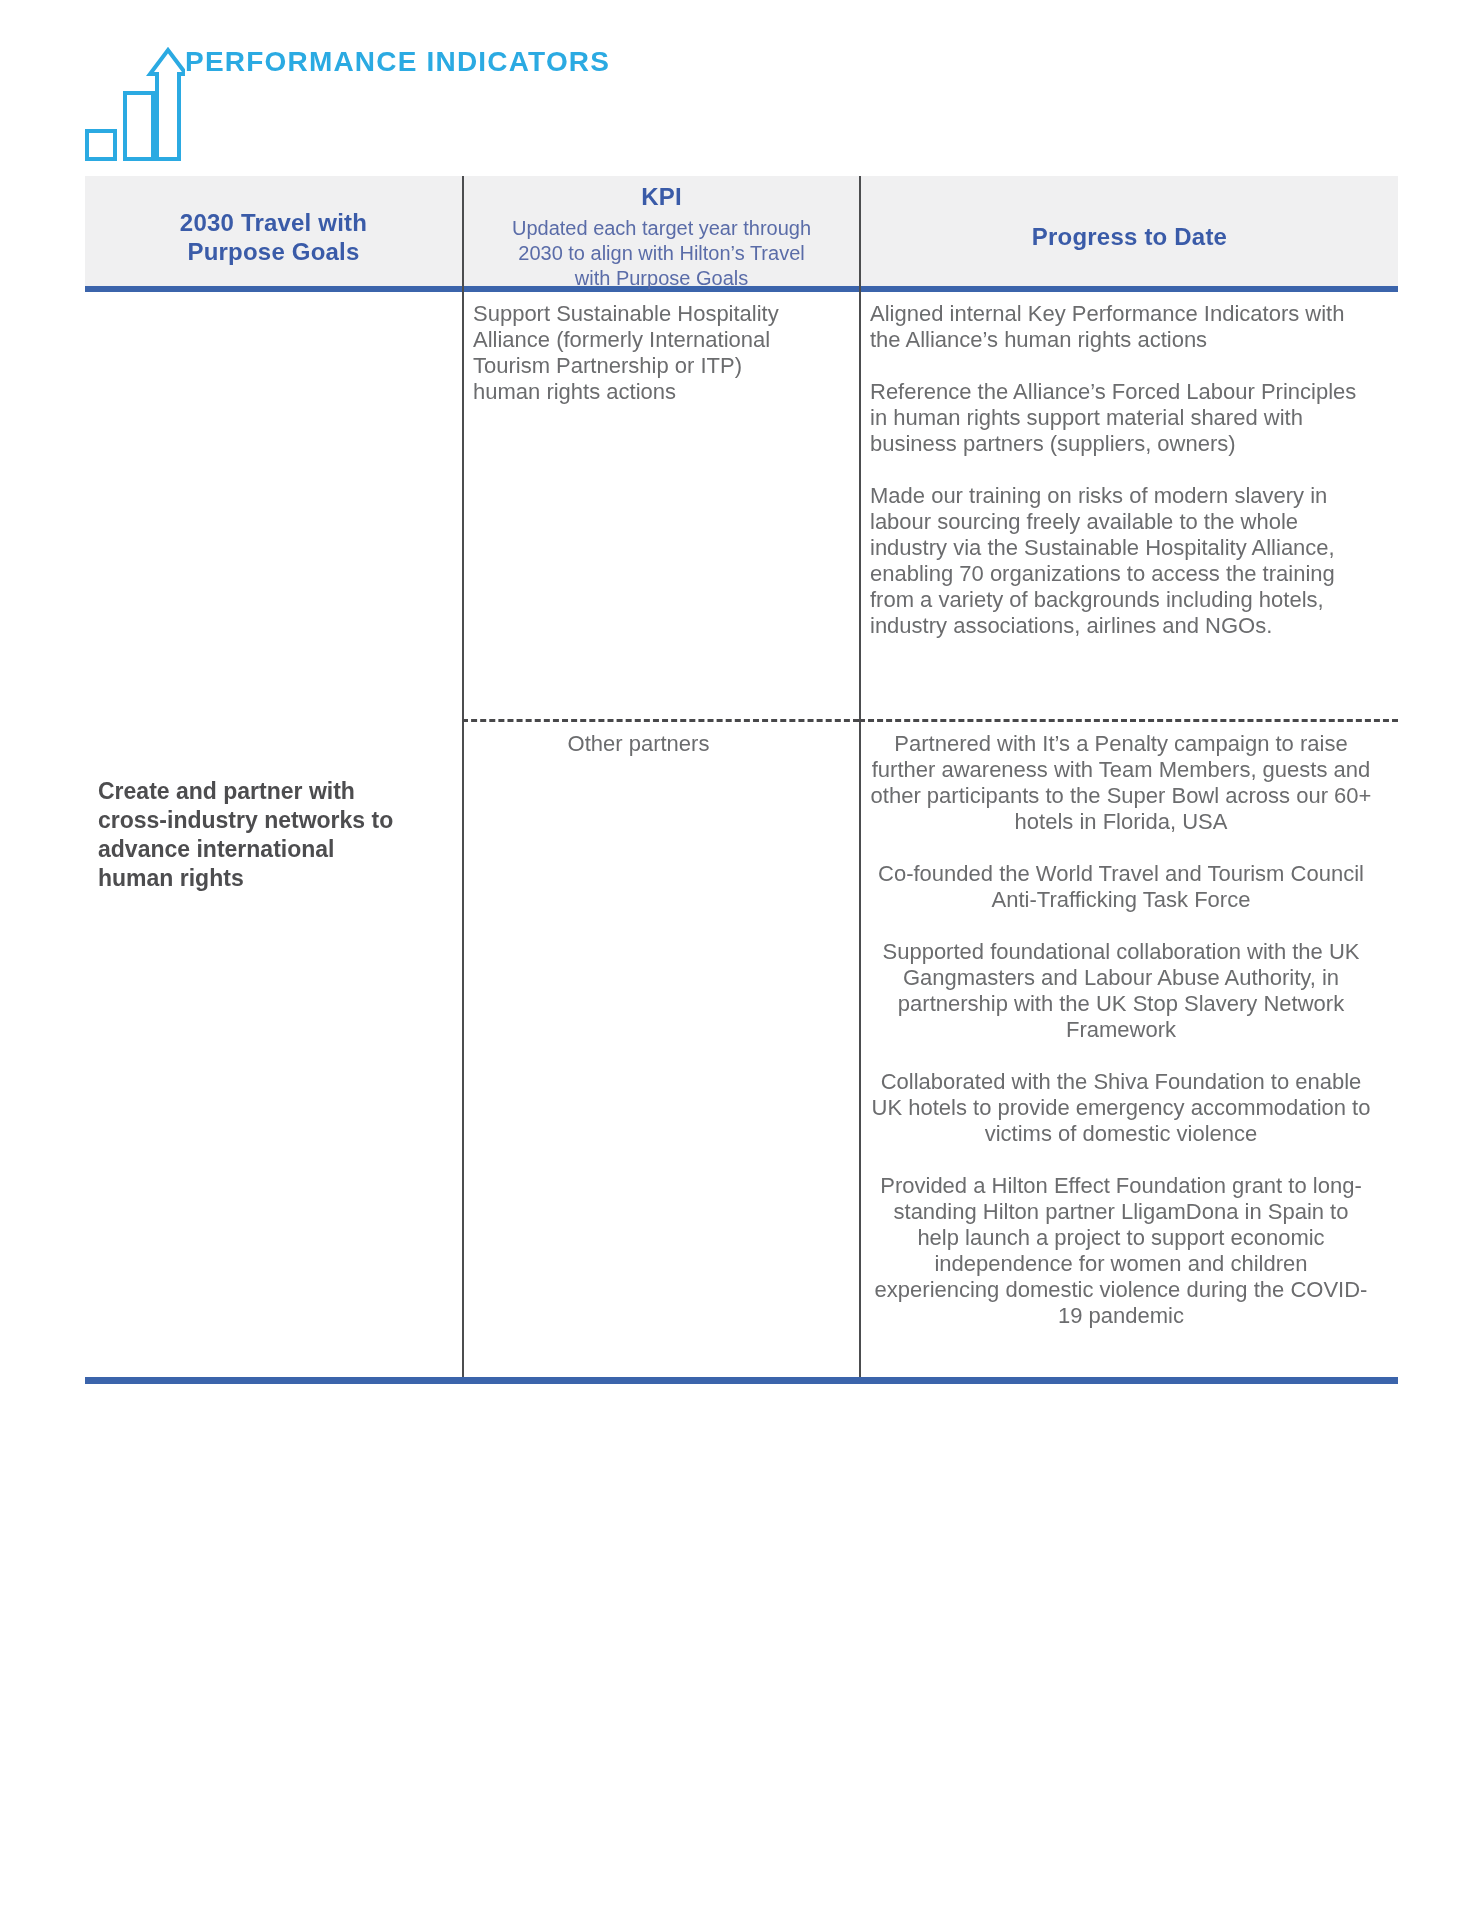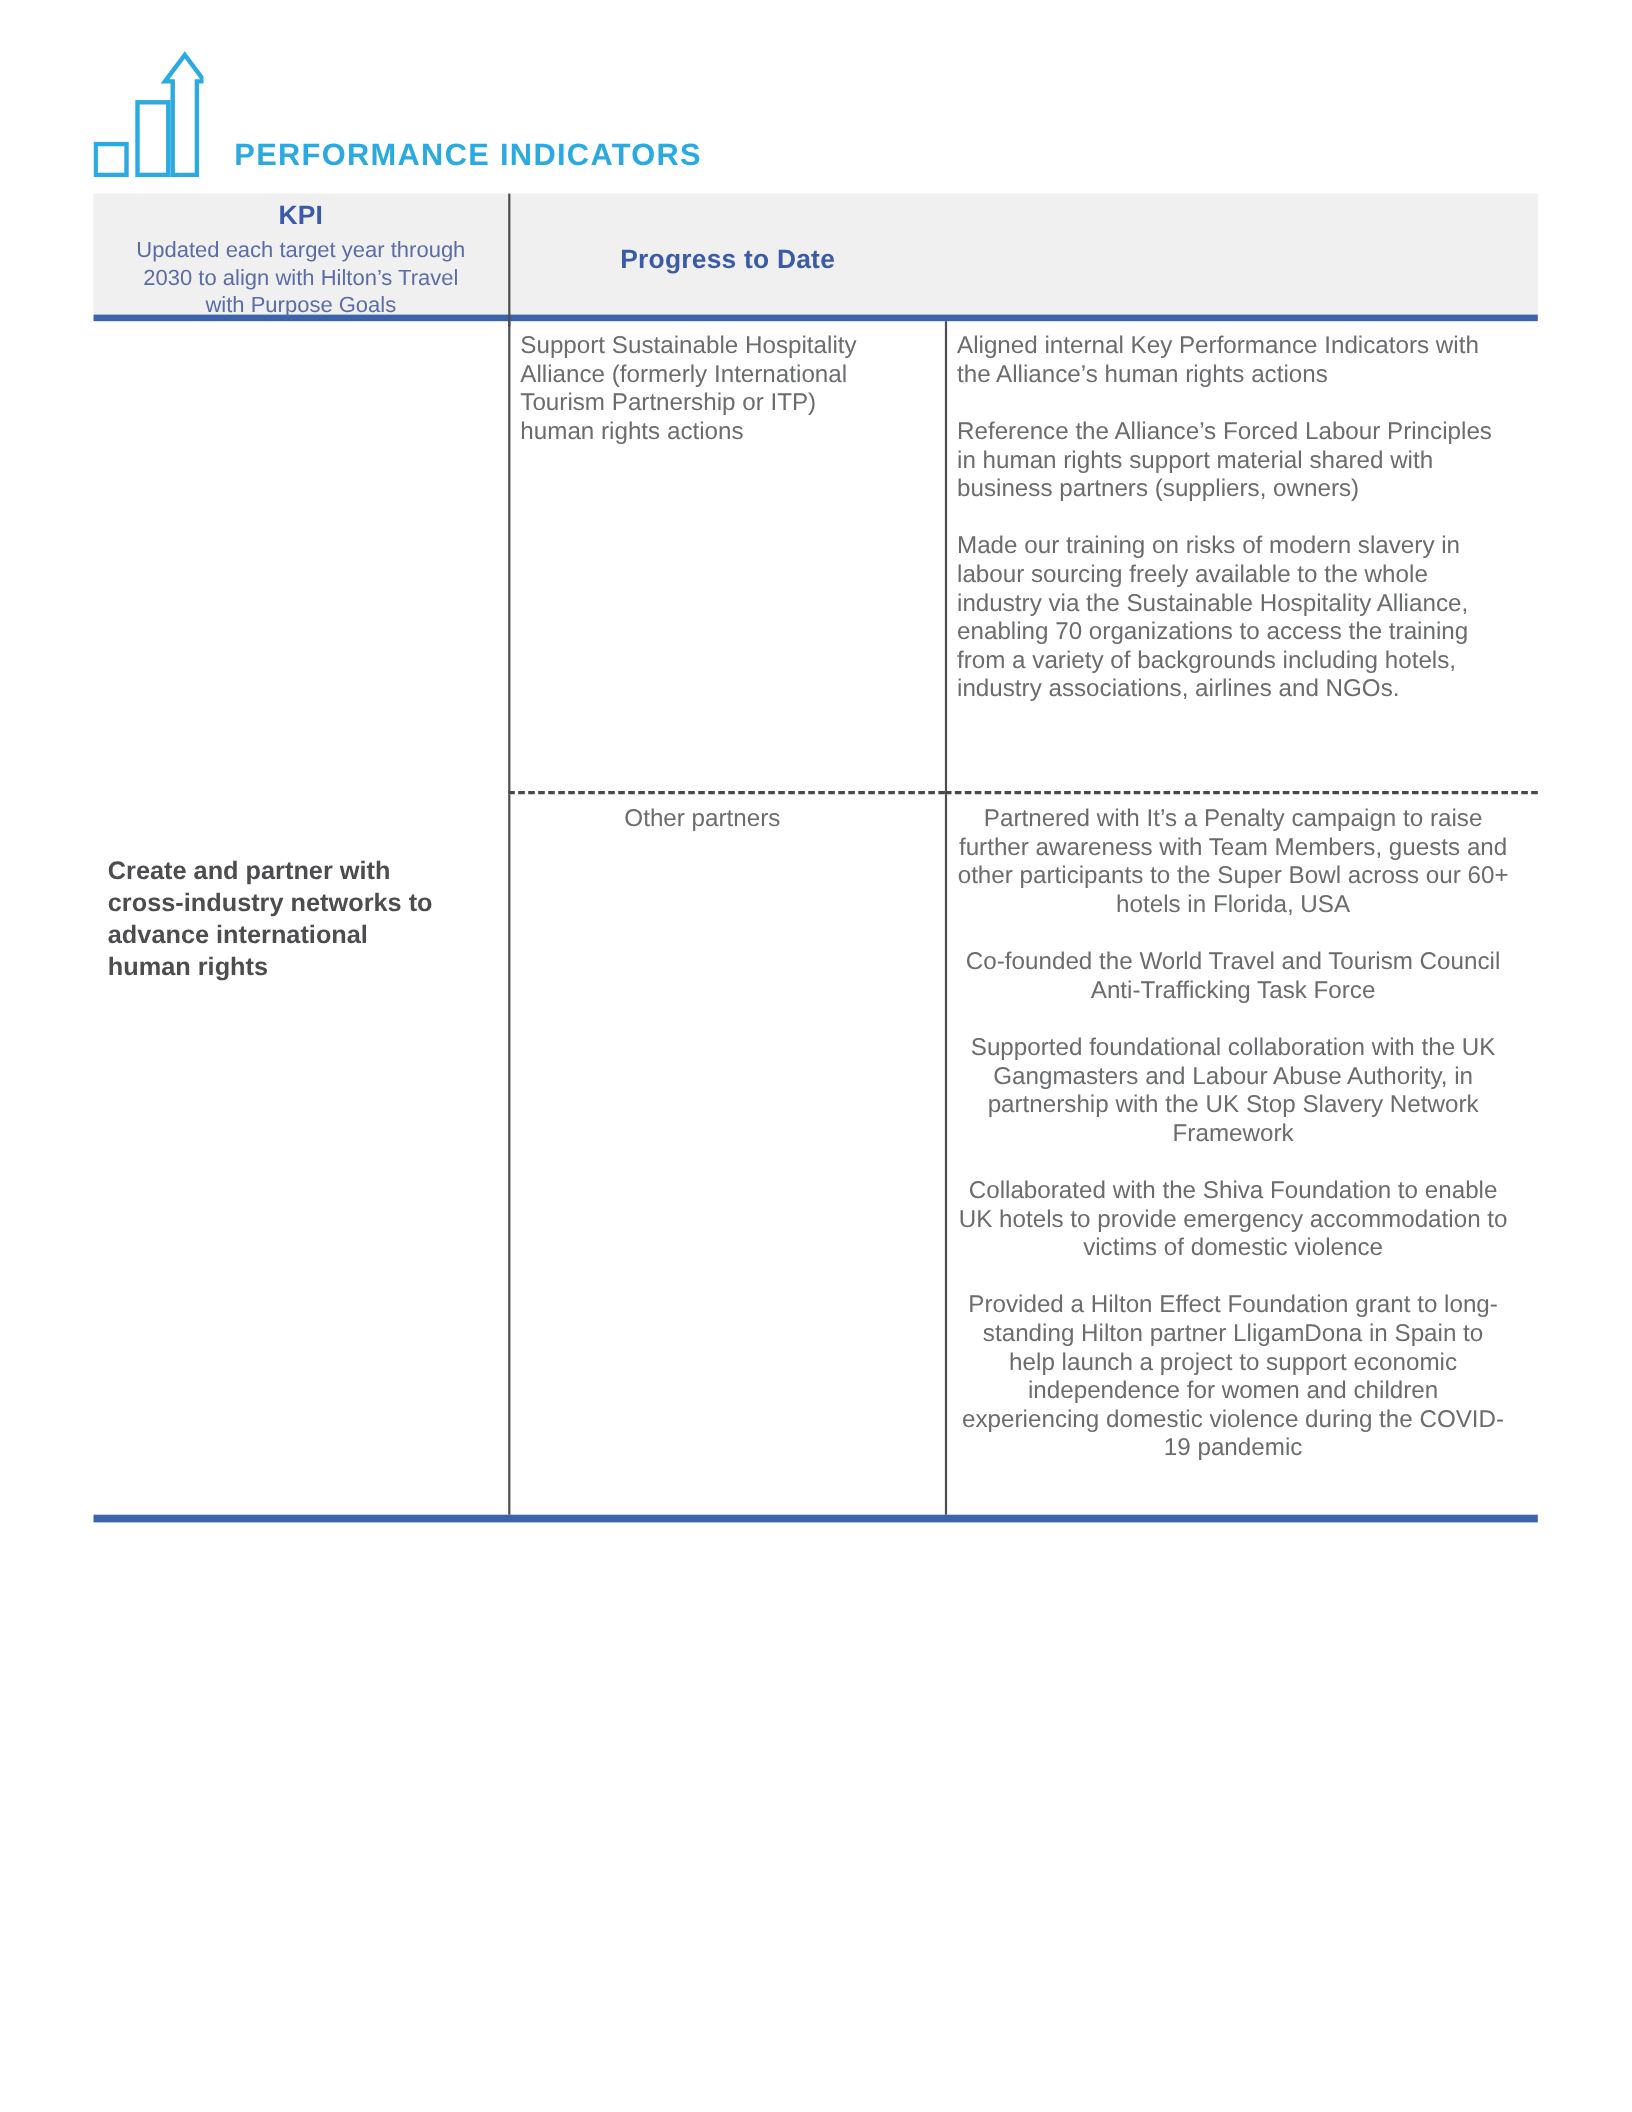--- a/index.html
+++ b/index.html
@@ -11,22 +11,20 @@
     background: #ffffff;
     font-family: "Liberation Sans", sans-serif;
     overflow: hidden;
   }
   
   .page-header {
     position: absolute;
     left: 85px;
     top: 46px;
     display: flex;
-    align-items: flex-end;
-    gap: 28px;
   }
   .chart-icon { display: block; line-height: 0; }
   .page-title {
     color: #2BAAE2;
     font-size: 28px;
     font-weight: bold;
     letter-spacing: 1.2px;
     padding-bottom: 6px;
     white-space: nowrap;
   }
@@ -121,20 +119,23 @@
         <polygon points="72,113 72,28 65,28 83,4 101,28 94,28 94,113" stroke="#2BAAE2" stroke-width="4" fill="none" stroke-linejoin="miter"></polygon>
       </svg>
     </span>
     <h1 class="page-title">PERFORMANCE INDICATORS</h1>
   </div>
 
   <div class="pi-table">
 
     <div class="thead">
       <div class="th">
+        <div class="th-label narrow">2030 Travel with Purpose Goals</div>
+      </div>
+      <div class="th">
         <div class="th-label">KPI</div>
         <div class="th-sub">Updated each target year through 2030 to align with Hilton’s Travel with Purpose Goals</div>
       </div>
       <div class="th">
         <div class="th-label">Progress to Date</div>
       </div>
     </div>
 
     <div class="rule-top"></div>
 

